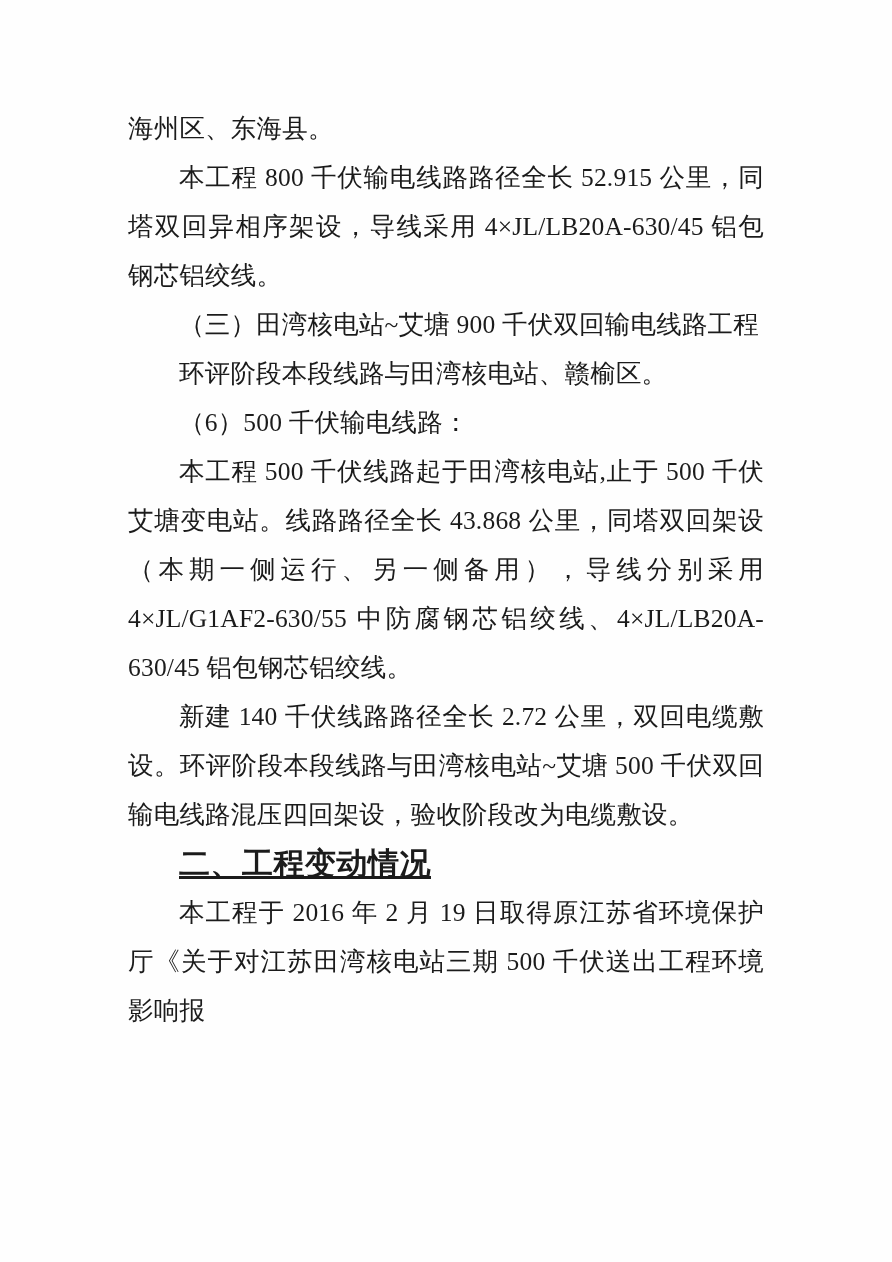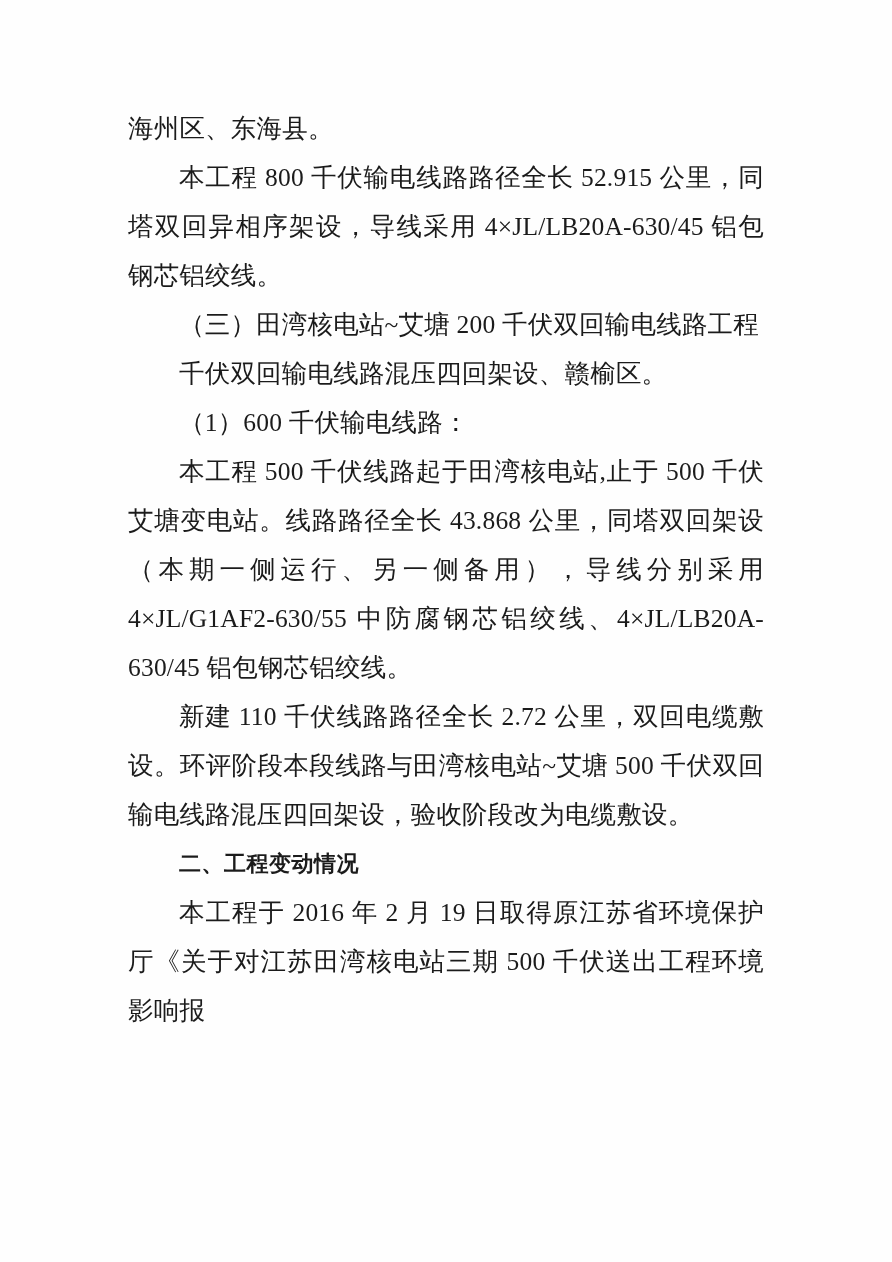--- a/index.html
+++ b/index.html
@@ -31,48 +31,49 @@
     margin: 0;
     white-space: pre-wrap;
   }
   .indent2 {
     text-indent: 51px;
   }
   .indent0 {
     text-indent: 0;
   }
   .heading {
-    font-size: 22px;
+    font-size: 31px;
     line-height: 49px;
     font-weight: bold;
     text-indent: 51px;
     margin: 0;
     letter-spacing: 0.5px;
+    text-decoration: underline;
   }
 </style>
 </head>
 <body>
 
 <div class="page">
   <div class="content">
 
     <p class="para indent0">海州区、东海县。</p>
 
     <p class="para indent2">本工程 800 千伏输电线路路径全长 52.915 公里，同塔双回异相序架设，导线采用 4×JL/LB20A-630/45 铝包钢芯铝绞线。</p>
 
-    <p class="para indent2">（三）田湾核电站~艾塘 200 千伏双回输电线路工程</p>
+    <p class="para indent2">（三）田湾核电站~艾塘 900 千伏双回输电线路工程</p>
 
-    <p class="para indent2">千伏双回输电线路混压四回架设、赣榆区。</p>
+    <p class="para indent2">环评阶段本段线路与田湾核电站、赣榆区。</p>
 
-    <p class="para indent2">（1）600 千伏输电线路：</p>
+    <p class="para indent2">（6）500 千伏输电线路：</p>
 
     <p class="para indent2">本工程 500 千伏线路起于田湾核电站,止于 500 千伏艾塘变电站。线路路径全长 43.868 公里，同塔双回架设（本期一侧运行、另一侧备用），导线分别采用 4×JL/G1AF2-630/55 中防腐钢芯铝绞线、4×JL/LB20A-630/45 铝包钢芯铝绞线。</p>
 
 
-    <p class="para indent2">新建 110 千伏线路路径全长 2.72 公里，双回电缆敷设。环评阶段本段线路与田湾核电站~艾塘 500 千伏双回输电线路混压四回架设，验收阶段改为电缆敷设。</p>
+    <p class="para indent2">新建 140 千伏线路路径全长 2.72 公里，双回电缆敷设。环评阶段本段线路与田湾核电站~艾塘 500 千伏双回输电线路混压四回架设，验收阶段改为电缆敷设。</p>
 
 
     <p class="heading">二、工程变动情况</p>
 
     <p class="para indent2">本工程于 2016 年 2 月 19 日取得原江苏省环境保护厅《关于对江苏田湾核电站三期 500 千伏送出工程环境影响报</p>
 
   </div>
 </div>
 
 </body></html>

